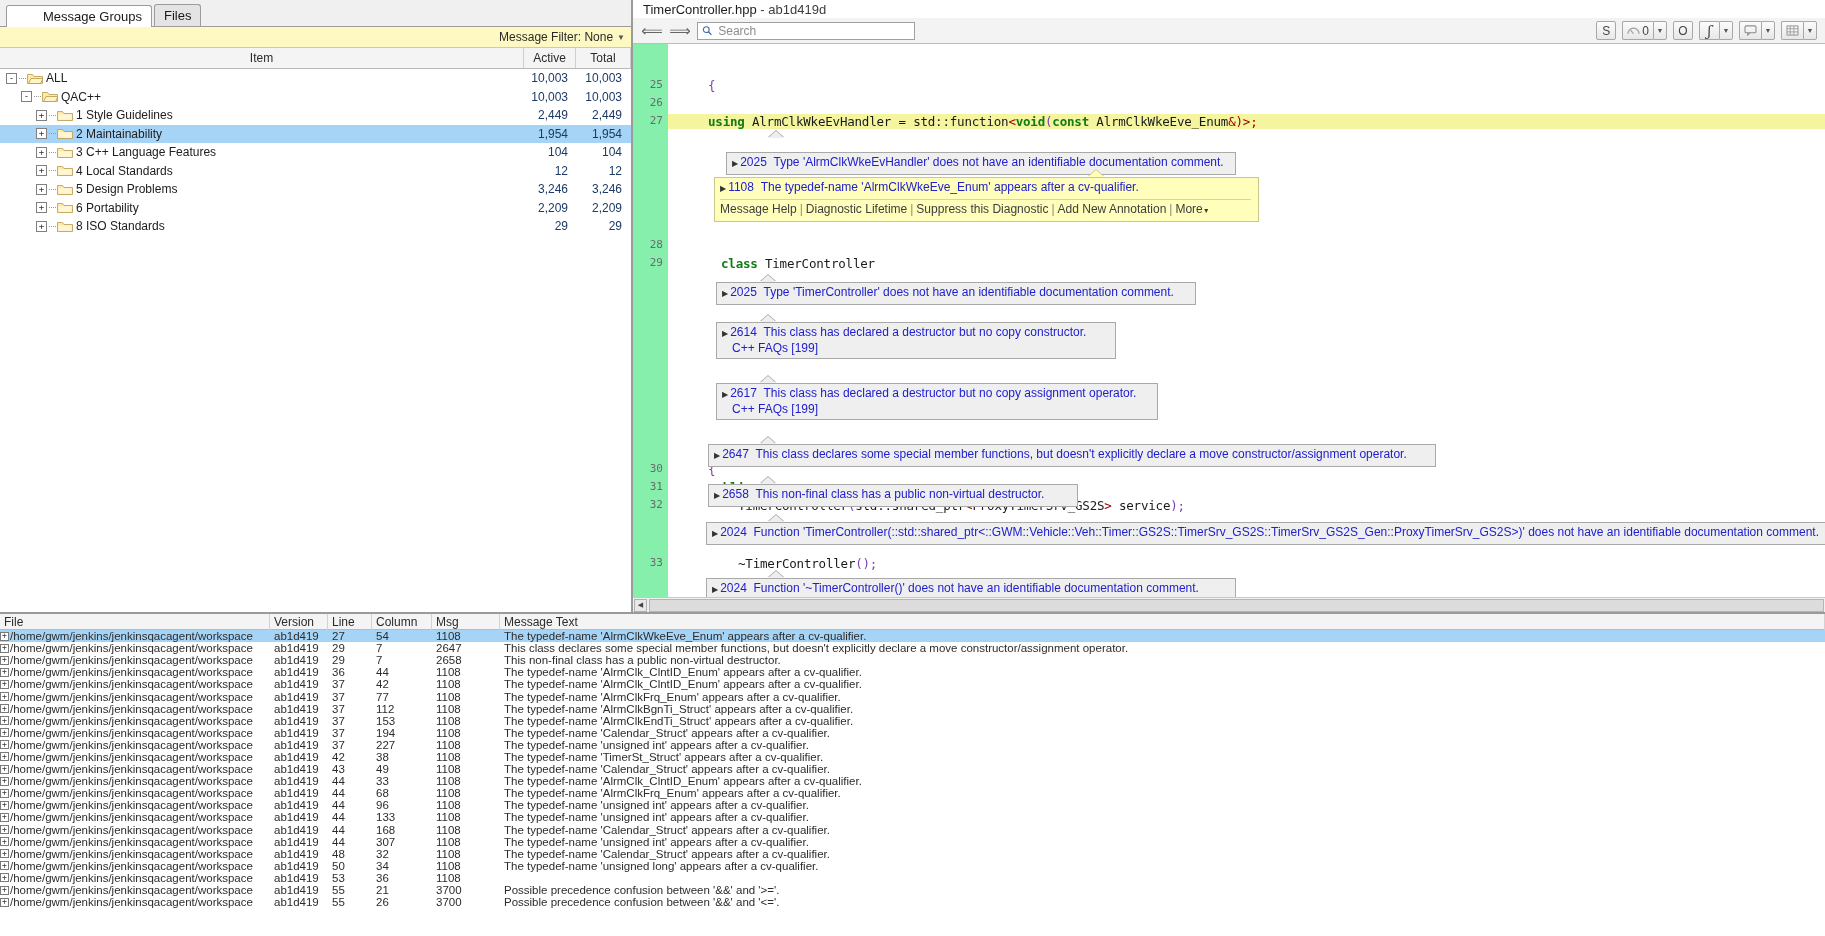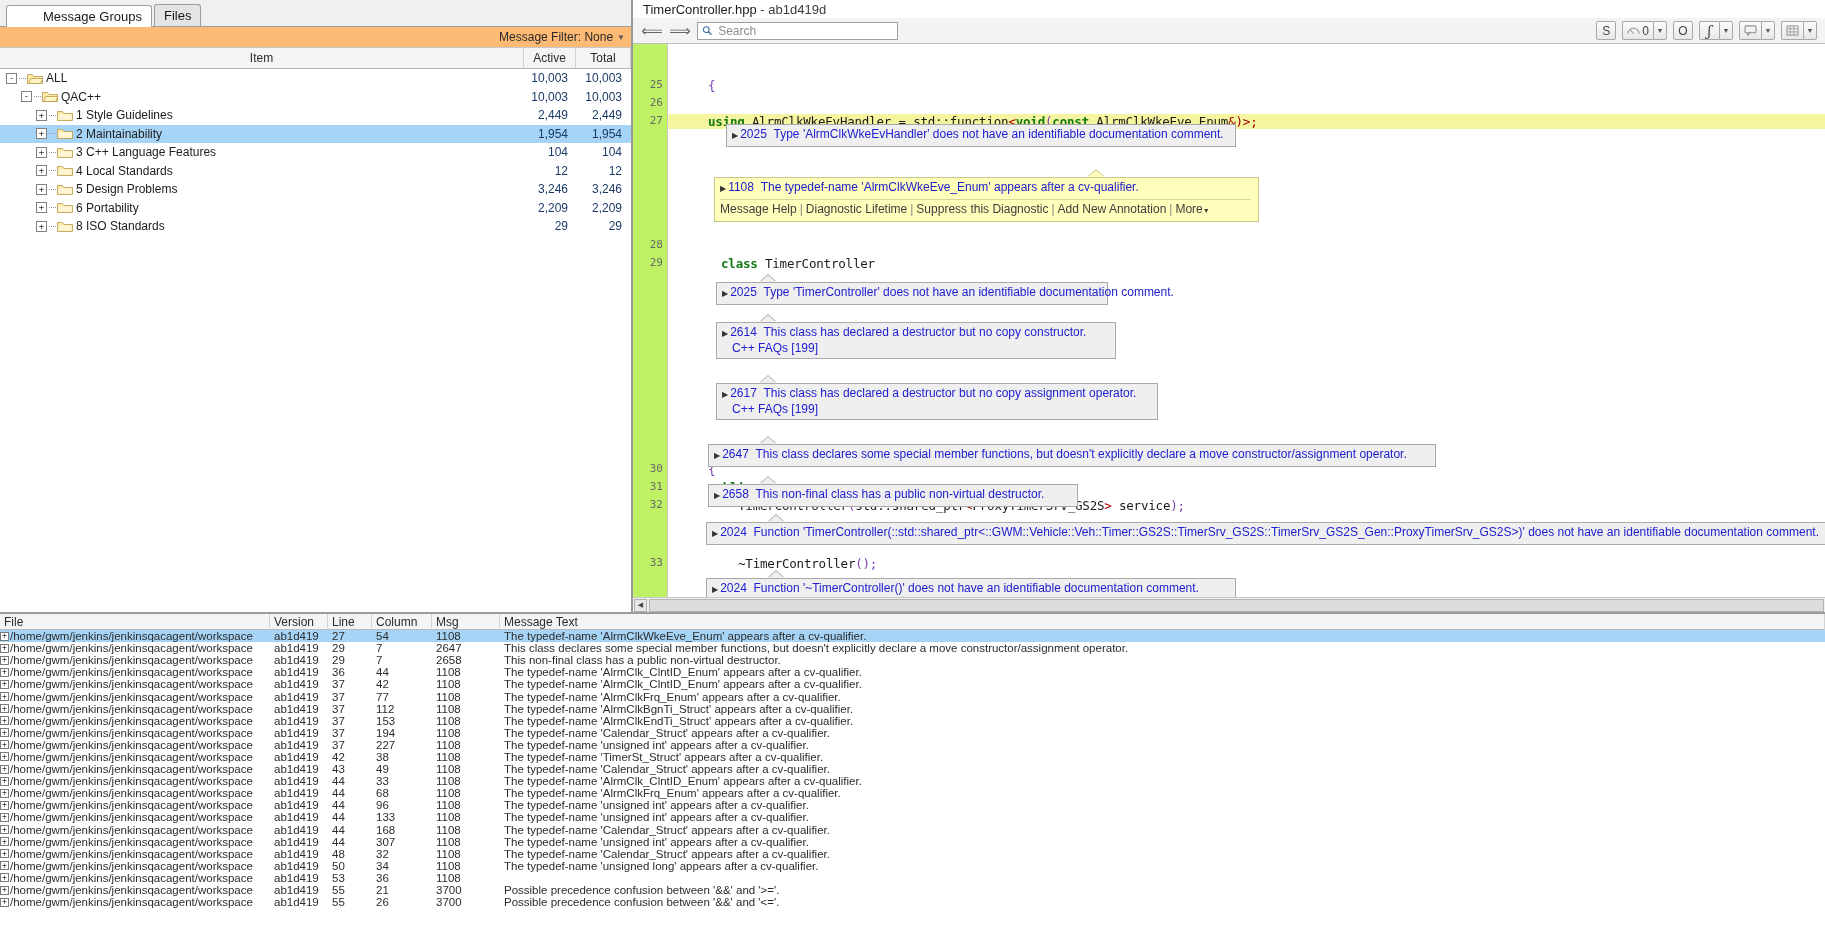--- a/index.html
+++ b/index.html
@@ -33,21 +33,21 @@
   .tab {
     height: 22px; line-height: 21px; padding: 0 9px;
     border: 1px solid #9c9c9c; border-bottom: none;
     background: #e4e4e4; font-size: 13px; color: #1a1a1a;
     border-radius: 3px 3px 0 0; cursor: pointer;
   }
   .tab.active { background: #ffffff; position: relative; top: 1px; padding-left: 36px; }
 
   .filterbar {
     height: 21px; display: flex; align-items: center; justify-content: flex-end;
-    padding-right: 6px; background: #fdba74; font-size: 12px; color: #2a2a2a;
+    padding-right: 6px; background: #fef9c3; font-size: 12px; color: #2a2a2a;
     border-bottom: 1px solid #c8c8c8;
   }
   .filterbar .caret { margin-left: 4px; font-size: 8px; color: #555; }
 
   .tree-header {
     display: flex; height: 21px; background: #f4f4f4;
     border-bottom: 1px solid #b9b9b9; font-size: 12px; color: #2b2b2b;
   }
   .th { border-right: 1px solid #cfcfcf; display: flex; align-items: center; justify-content: center; text-align: right; }
   .th-item { width: 524px; }
@@ -84,21 +84,21 @@
     border-bottom: 1px solid #ffffff; white-space: nowrap;
   }
   .editor-title .hash { color: #3c3c3c; }
   .toolbar {
     height: 26px; display: flex; align-items: center; gap: 6px;
     padding: 0 8px; background: #f3f3f3; border-bottom: 1px solid #bdbdbd;
   }
   .navbtn { width: 22px; height: 18px; display: flex; align-items: center; justify-content: center;
             color: #666; font-size: 15px; cursor: pointer; }
   .searchbox {
-    width: 201px; height: 18px; border: 1px solid #a0a0a0; background: #fff;
+    width: 218px; height: 18px; border: 1px solid #a0a0a0; background: #fff;
     display: flex; align-items: center; padding: 0 4px; gap: 4px;
   }
   .searchbox input {
     border: none; outline: none; width: 100%; font-size: 12px;
     font-family: "Liberation Sans", sans-serif; color: #222; background: transparent;
   }
   .searchbox input::placeholder { color: #8d8d8d; }
   .tbspacer { flex: 1; }
   .tbtn {
     height: 19px; min-width: 20px; padding: 0 4px;
@@ -110,21 +110,21 @@
   .tbtn-arrow {
     height: 19px; width: 14px; border: 1px solid #a8a8a8;
     background: linear-gradient(#fcfcfc,#e7e7e7); border-radius: 0 2px 2px 0;
     display: flex; align-items: center; justify-content: center;
     font-size: 7px; color: #555; cursor: pointer;
   }
   .tbgroup { display: flex; }
 
   .code-area { flex: 1; display: flex; overflow: hidden; position: relative; background: #fff; }
   .gutter {
-    width: 35px; background: #bef264; border-right: 1px solid #c8c8c8;
+    width: 35px; background: #86efac; border-right: 1px solid #c8c8c8;
     font-family: "DejaVu Sans Mono", monospace; font-size: 11px; color: #6b6b6b;
     text-align: right; padding-right: 4px; flex: 0 0 auto; position: relative;
   }
   .gutter-mark { position: absolute; right: 4px; }
   .code-scroll { flex: 1; position: relative; overflow: hidden; }
   .codeline {
     position: absolute; left: 0; font-family: "DejaVu Sans Mono", monospace;
     font-size: 12.5px; white-space: pre; color: #1a1a1a; letter-spacing: -0.2px;
   }
   .codeline.hl { background: #f5f5a0; width: 1190px; }
@@ -451,30 +451,30 @@
             <div class="codeline" style="top: 52px; padding-left: 40px;"></div>
             <div class="codeline hl" style="top: 70px; padding-left: 40px;"><span class="kw">using </span><span>AlrmClkWkeEvHandler = std::function</span><span class="op">&lt;</span><span class="kw">void</span><span class="pn">(</span><span class="kw">const </span><span>AlrmClkWkeEve_Enum</span><span class="op">&amp;)&gt;;</span></div>
             <div class="codeline" style="top: 194px; padding-left: 40px;"></div>
             <div class="codeline" style="top: 212px; padding-left: 40px; margin-left: 13px;"><span class="kw">class </span><span>TimerController</span></div>
             <div class="codeline" style="top: 418px; padding-left: 40px;"><span class="pn">{</span></div>
             <div class="codeline" style="top: 436px; padding-left: 40px;"><span class="kw">public:</span></div>
             <div class="codeline" style="top: 454px; padding-left: 70px;"><span>TimerController</span><span class="pn">(</span><span>std::shared_ptr</span><span class="op">&lt;</span><span>ProxyTimerSrv_GS2S</span><span class="op">&gt; </span><span>service</span><span class="pn">);</span></div>
             <div class="codeline" style="top: 512px; padding-left: 70px;"><span>~TimerController</span><span class="pn">();</span></div>
             <div class="codeline" style="top: 594px; padding-left: 70px;"></div>
             <div class="ann-pointer" style="top: 87px; left: 100px;"></div>
-            <div class="ann" style="top: 80px; left: 58px; width: 510px;">
+            <div class="ann" style="top: 108px; left: 58px; width: 510px;">
               <div><span class="tri">▶</span><span class="num">2025</span>&nbsp;&nbsp;<span class="txt">Type 'AlrmClkWkeEvHandler' does not have an identifiable documentation comment.</span></div>
             </div>
             <div class="ann-pointer yellow" style="top: 126px; left: 420px;"></div>
             <div class="ann yellow" style="top: 133px; left: 46px; width: 545px;">
               <div><span class="tri">▶</span><span class="num">1108</span>&nbsp;&nbsp;<span class="txt">The typedef-name 'AlrmClkWkeEve_Enum' appears after a cv-qualifier.</span></div>
               <div class="ann-links"><a>Message Help</a><span class="sep">|</span><a>Diagnostic Lifetime</a><span class="sep">|</span><a>Suppress this Diagnostic</a><span class="sep">|</span><a>Add New Annotation</a><span class="sep">|</span><a>More</a><span style="font-size: 7px;">▼</span></div>
             </div>
             <div class="ann-pointer" style="top: 231px; left: 92px;"></div>
-            <div class="ann" style="top: 238px; left: 48px; width: 392px;">
+            <div class="ann" style="top: 238px; left: 48px; width: 480px;">
               <div><span class="tri">▶</span><span class="num">2025</span>&nbsp;&nbsp;<span class="txt">Type 'TimerController' does not have an identifiable documentation comment.</span></div>
             </div>
             <div class="ann-pointer" style="top: 271px; left: 92px;"></div>
             <div class="ann" style="top: 278px; left: 48px; width: 400px;">
               <div><span class="tri">▶</span><span class="num">2614</span>&nbsp;&nbsp;<span class="txt">This class has declared a destructor but no copy constructor.</span></div>
               <span class="sub">C++ FAQs [199]</span>
             </div>
             <div class="ann-pointer" style="top: 332px; left: 92px;"></div>
             <div class="ann" style="top: 339px; left: 48px; width: 442px;">
               <div><span class="tri">▶</span><span class="num">2617</span>&nbsp;&nbsp;<span class="txt">This class has declared a destructor but no copy assignment operator.</span></div>

